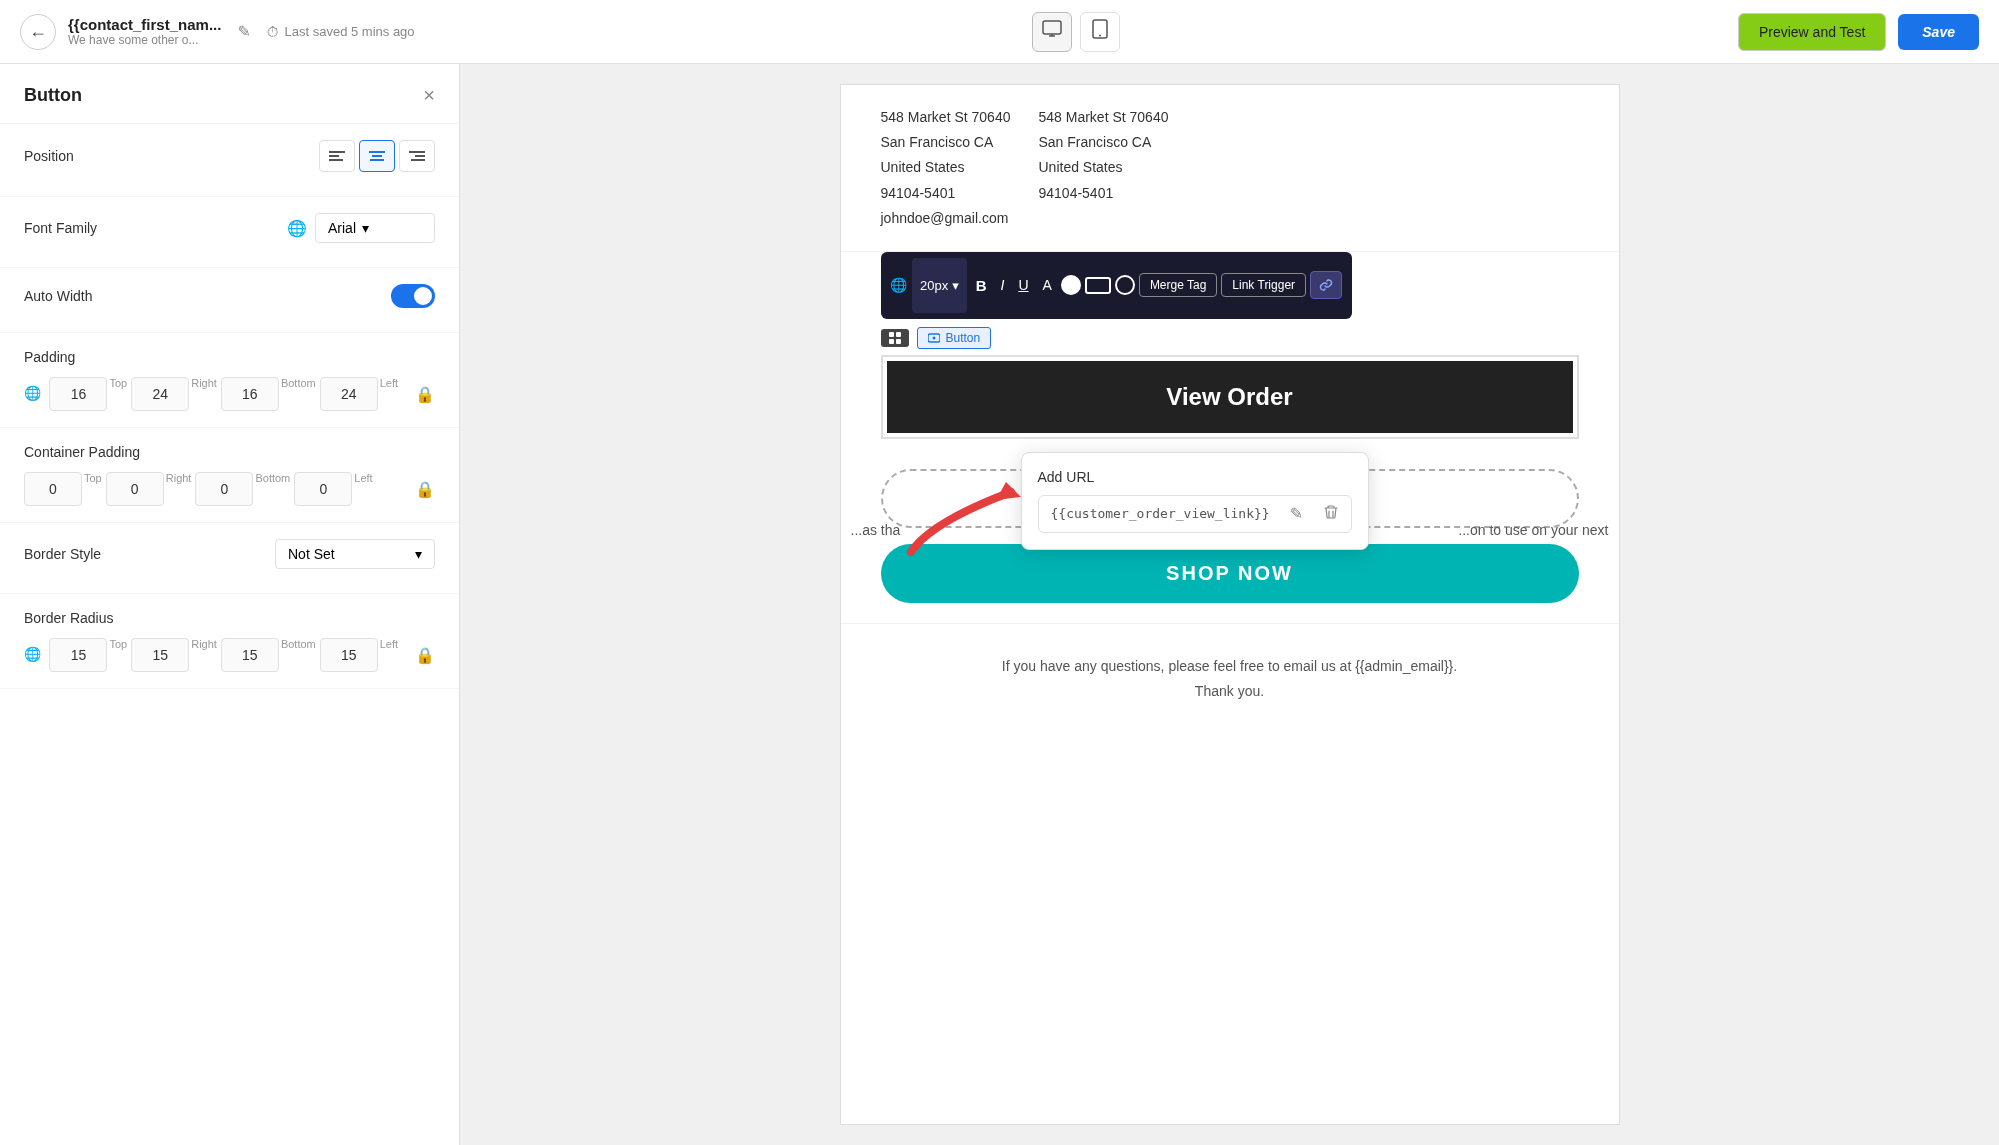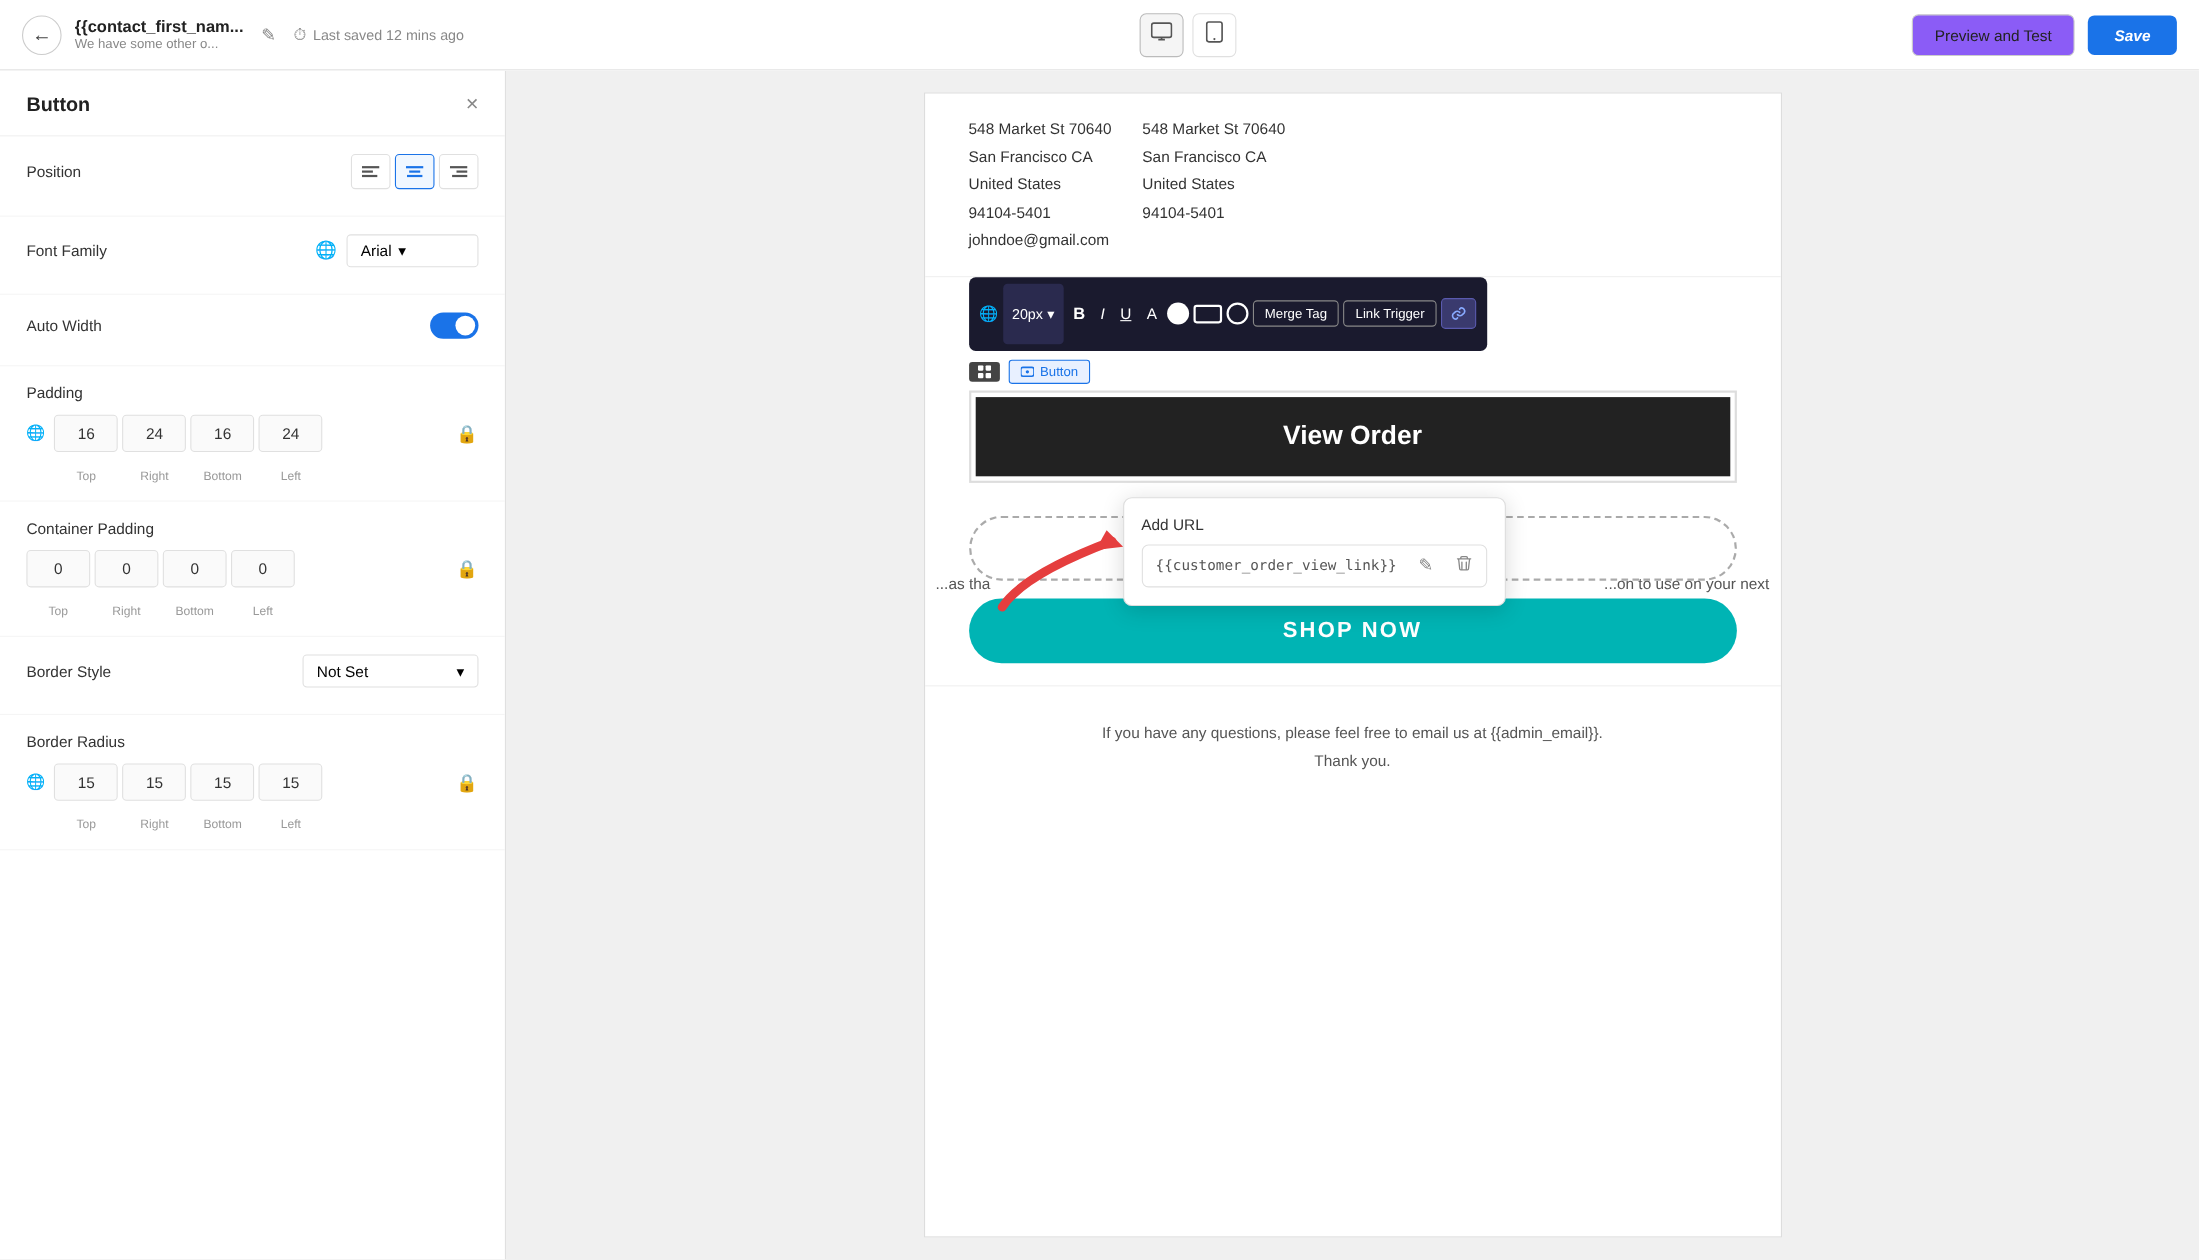--- a/index.html
+++ b/index.html
@@ -26,21 +26,21 @@
     .topbar-center { display: flex; align-items: center; gap: 8px; }
     .device-btn {
       width: 40px; height: 40px; border: 1px solid #e0e0e0; border-radius: 6px;
       background: #fff; display: flex; align-items: center; justify-content: center;
       cursor: pointer; font-size: 18px; color: #555;
     }
     .device-btn.active { background: #f5f5f5; border-color: #bbb; }
     .topbar-right { display: flex; align-items: center; gap: 12px; }
     .preview-btn {
       padding: 10px 20px; border: 1.5px solid #ccc; border-radius: 6px;
-      background: #8b5cf6; font-size: 14px; font-weight: 500; cursor: pointer; color: #222;
+      background: #84cc16; font-size: 14px; font-weight: 500; cursor: pointer; color: #222;
     }
     .save-btn {
       padding: 10px 24px; border: none; border-radius: 6px;
       background: #1a73e8; color: #fff; font-size: 14px; font-weight: 600; cursor: pointer; font-style: italic;
     }
 
     
     .main-layout {
       display: flex; margin-top: 64px; height: calc(1145px - 64px);
     }
@@ -91,21 +91,21 @@
       content: ''; position: absolute; top: 3px; right: 3px;
       width: 18px; height: 18px; border-radius: 50%; background: #fff;
     }
     .toggle.off { background: #ccc; }
     .toggle.off::after { left: 3px; right: auto; }
 
     
     .padding-row { display: flex; align-items: flex-start; gap: 0; }
     .globe-small { color: #00b4b4; font-size: 14px; margin-right: 8px; margin-top: 8px; }
     .input-group { display: flex; gap: 4px; flex: 1; }
-    .input-box-wrap { display: flex; flex-direction: column; align-items: center; gap: 16px; }
+    .input-box-wrap { display: flex; flex-direction: row; gap: 2px; }
     .input-box {
       width: 58px; height: 34px; border: 1px solid #e0e0e0; border-radius: 4px;
       text-align: center; font-size: 14px; color: #333; background: #fafafa;
       display: flex; align-items: center; justify-content: center; font-weight: 500;
     }
     .input-label { font-size: 11px; color: #999; }
     .lock-icon { color: #bbb; font-size: 16px; margin-top: 8px; margin-left: 6px; }
 
     
     .border-select {
@@ -138,21 +138,21 @@
     <button class="back-btn">
       <span>←</span>
     </button>
     <div class="topbar-title">
       <span class="main-title">{{contact_first_nam...</span>
       <span class="sub-title">We have some other o...</span>
     </div>
     <span class="edit-icon">✎</span>
     <div class="saved-info">
       <span class="clock-icon">⏱</span>
-      <span>Last saved 12 mins ago</span>
+      <span>Last saved 5 mins ago</span>
     </div>
   </div>
   <div class="topbar-center">
     <button class="device-btn active">
       <span>
         <svg width="20" height="20" viewBox="0 0 20 20" fill="none">
           <rect x="1" y="2" width="18" height="13" rx="2" stroke="#555" stroke-width="1.5" fill="none"></rect>
           <line x1="7" y1="17" x2="13" y2="17" stroke="#555" stroke-width="1.5"></line>
           <line x1="10" y1="15" x2="10" y2="17" stroke="#555" stroke-width="1.5"></line>
         </svg>

